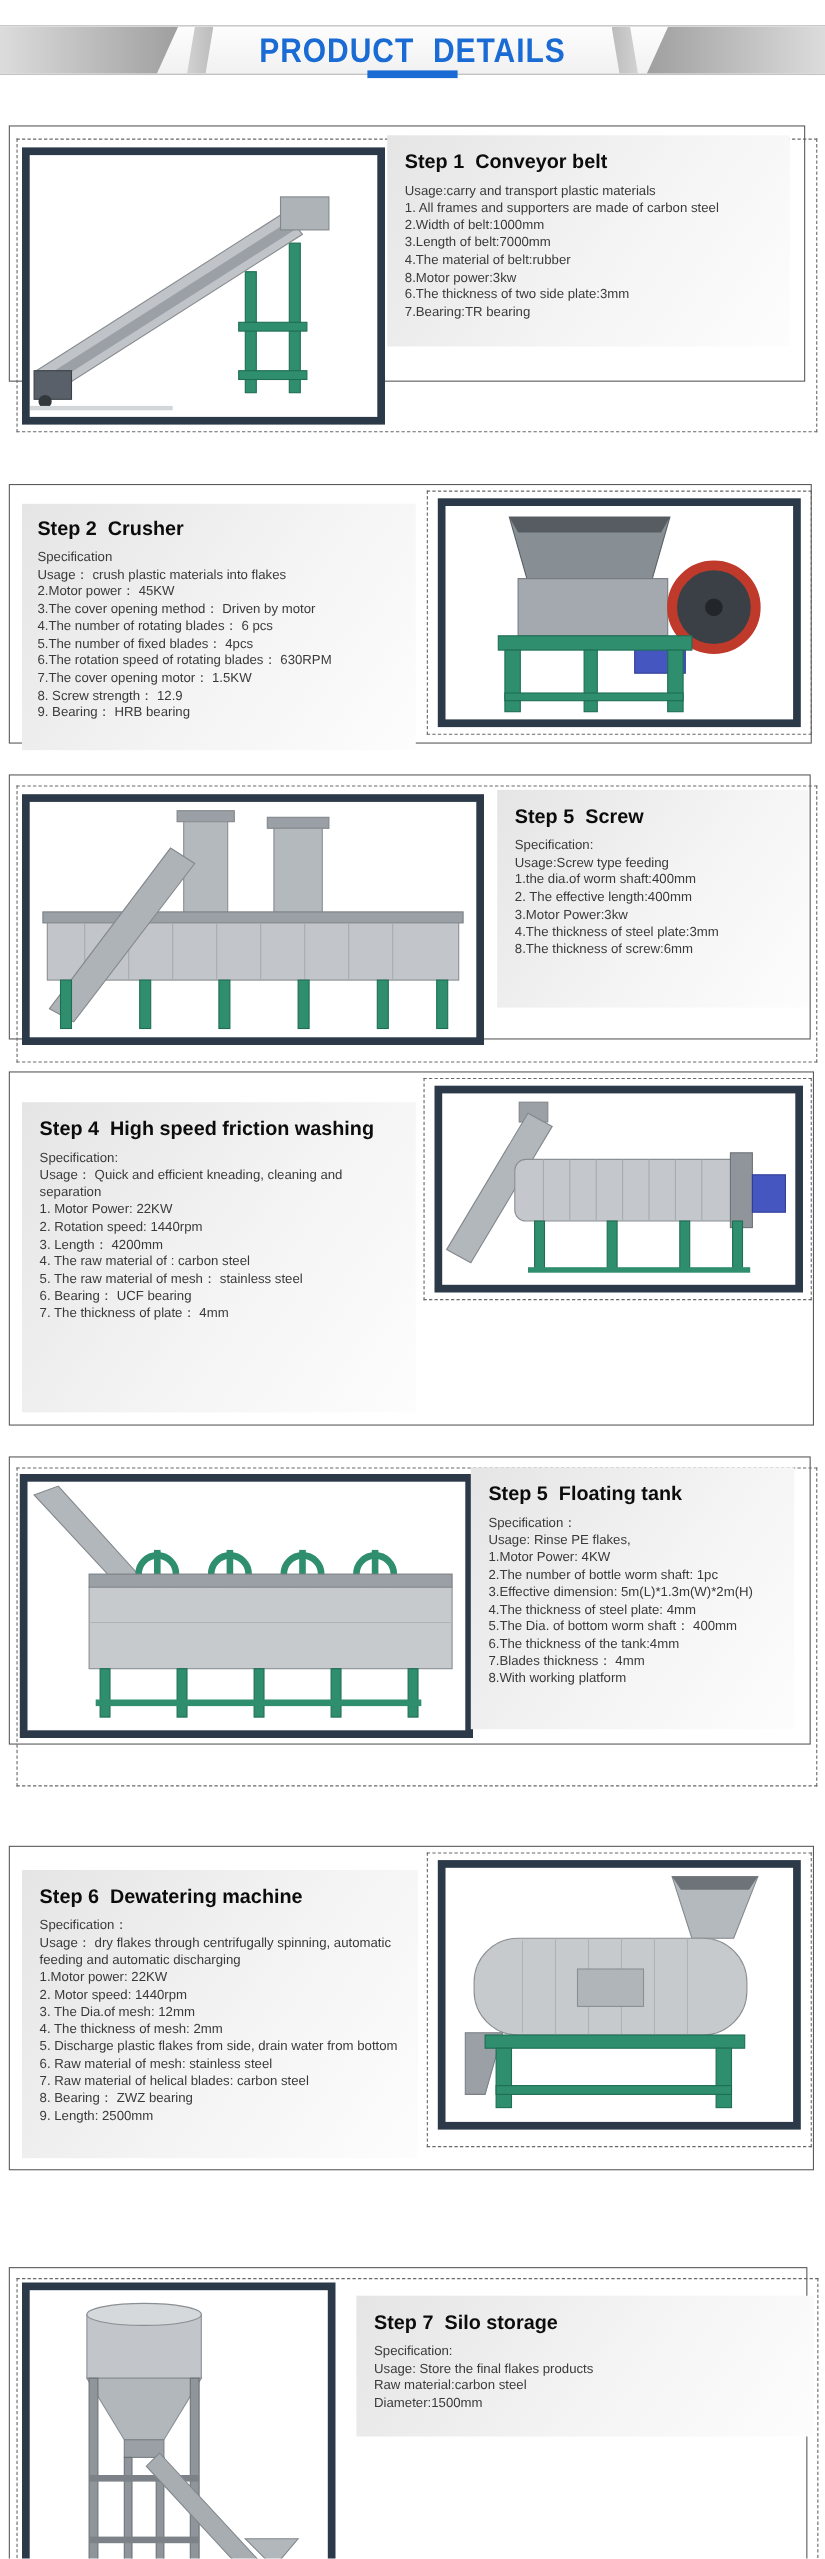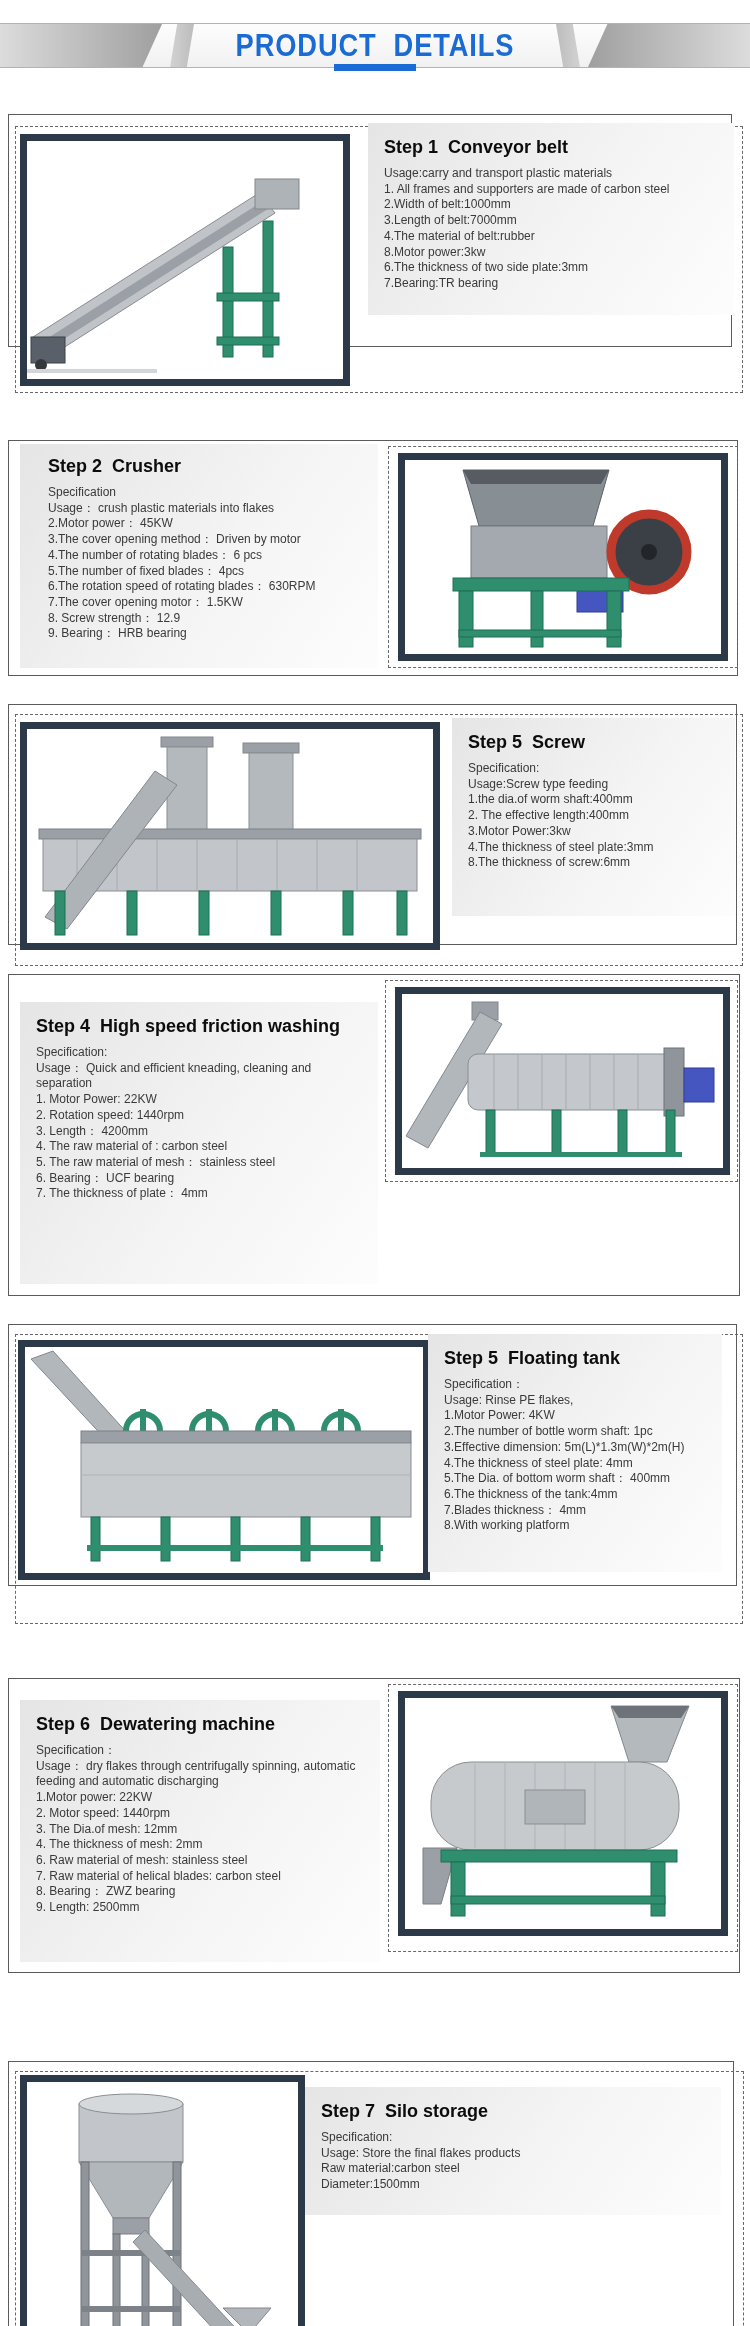--- a/index.html
+++ b/index.html
@@ -53,38 +53,38 @@
       <rect x="190" y="152" width="62" height="8" fill="#2e8e6d" stroke="#1f6e54"></rect>
       <rect x="190" y="196" width="62" height="8" fill="#2e8e6d" stroke="#1f6e54"></rect>
       <polygon points="6,196 232,52 248,72 22,216" fill="#c0c4c8" stroke="#878c90"></polygon>
       <polygon points="10,204 236,60 244,66 18,210" fill="#9aa0a5"></polygon>
       <rect x="228" y="38" width="44" height="30" fill="#aeb3b7" stroke="#82878b"></rect>
       <rect x="4" y="196" width="34" height="26" fill="#596069" stroke="#3b4046"></rect>
       <circle cx="14" cy="224" r="6" fill="#33383d"></circle>
       <rect x="0" y="228" width="130" height="4" fill="#d3d6d9"></rect>
     </svg>
   </div>
-  <div class="panel" style="left:368px;top:9px;width:366px;height:192px;">
+  <div class="panel" style="left:352px;top:9px;width:366px;height:192px;">
     <div class="step-title">Step 1  Conveyor belt</div>
     <div>
         <div class="spec-line">Usage:carry and transport plastic materials</div>
         <div class="spec-line">1. All frames and supporters are made of carbon steel</div>
         <div class="spec-line">2.Width of belt:1000mm</div>
         <div class="spec-line">3.Length of belt:7000mm</div>
         <div class="spec-line">4.The material of belt:rubber</div>
         <div class="spec-line">8.Motor power:3kw</div>
         <div class="spec-line">6.The thickness of two side plate:3mm</div>
         <div class="spec-line">7.Bearing:TR bearing</div>
       </div>
   </div>
 </div>
 
 <div class="sec s2">
   <div class="frame-solid" style="left:8px;top:0;width:730px;height:236px;"></div>
-  <div class="panel" style="left:20px;top:4px;width:358px;height:224px;padding:8px 28px;">
+  <div class="panel" style="left:20px;top:18px;width:358px;height:224px;padding:8px 14px;">
     <div class="step-title">Step 2  Crusher</div>
     <div>
         <div class="spec-line">Specification</div>
         <div class="spec-line">Usage：  crush plastic materials into flakes</div>
         <div class="spec-line">2.Motor power：  45KW</div>
         <div class="spec-line">3.The cover opening method：  Driven by motor</div>
         <div class="spec-line">4.The number of rotating blades：  6 pcs</div>
         <div class="spec-line">5.The number of fixed blades：   4pcs</div>
         <div class="spec-line">6.The rotation speed of rotating blades：  630RPM</div>
         <div class="spec-line">7.The cover opening motor：  1.5KW</div>
@@ -238,20 +238,21 @@
   <div class="frame-solid" style="left:8px;top:0;width:732px;height:295px;"></div>
   <div class="panel" style="left:20px;top:22px;width:360px;height:262px;">
     <div class="step-title">Step 6  Dewatering machine</div>
     <div>
         <div class="spec-line">Specification：</div>
         <div class="spec-line">Usage：  dry flakes through centrifugally spinning, automatic feeding and automatic discharging</div>
         <div class="spec-line">1.Motor power: 22KW</div>
         <div class="spec-line">2. Motor speed: 1440rpm</div>
         <div class="spec-line">3. The Dia.of mesh: 12mm</div>
         <div class="spec-line">4. The thickness of mesh: 2mm</div>
+        <div class="spec-line">5. Discharge plastic flakes from side, drain water from bottom</div>
         <div class="spec-line">6. Raw material of mesh: stainless steel</div>
         <div class="spec-line">7. Raw material of helical blades: carbon steel</div>
         <div class="spec-line">8. Bearing：  ZWZ bearing</div>
         <div class="spec-line">9. Length: 2500mm</div>
       </div>
   </div>
   <div class="frame-dashed" style="left:388px;top:6px;width:350px;height:268px;"></div>
   <div class="photo-box" style="left:398px;top:13px;width:330px;height:245px;">
     <svg viewBox="0 0 316 231" preserveAspectRatio="none">
       <polygon points="206,8 284,8 262,64 224,64" fill="#b4b9bd" stroke="#83888d"></polygon>
@@ -289,21 +290,21 @@
       <rect x="54" y="168" width="100" height="6" fill="#7c8287"></rect>
       <rect x="54" y="224" width="100" height="6" fill="#7c8287"></rect>
       <polygon points="118,148 214,252 202,264 106,160" fill="#a8adb2" stroke="#83888d"></polygon>
       <polygon points="196,226 244,226 222,252" fill="#b2b7bb" stroke="#83888d"></polygon>
       <circle cx="224" cy="270" r="20" fill="#9aa0a5" stroke="#6d7378"></circle>
       <circle cx="224" cy="270" r="7" fill="#b8443a"></circle>
       <rect x="242" y="260" width="22" height="12" fill="#8f959a" stroke="#6d7378"></rect>
       <rect x="30" y="294" width="220" height="5" fill="#d8dadc"></rect>
     </svg>
   </div>
-  <div class="panel" style="left:305px;top:26px;width:416px;height:128px;">
+  <div class="panel" style="left:324px;top:26px;width:416px;height:128px;">
     <div class="step-title">Step 7  Silo storage</div>
     <div>
         <div class="spec-line">Specification:</div>
         <div class="spec-line">Usage: Store the final flakes products</div>
         <div class="spec-line">Raw material:carbon steel</div>
         <div class="spec-line">Diameter:1500mm</div>
       </div>
   </div>
 </div>
 

